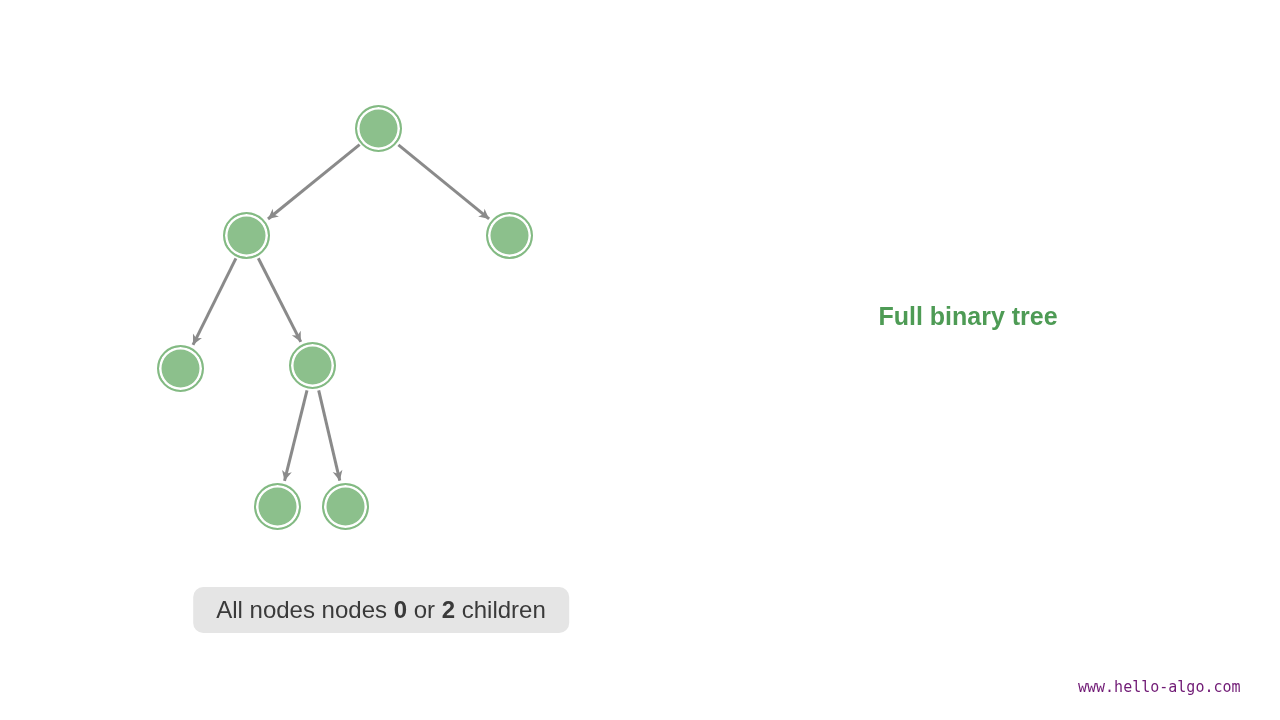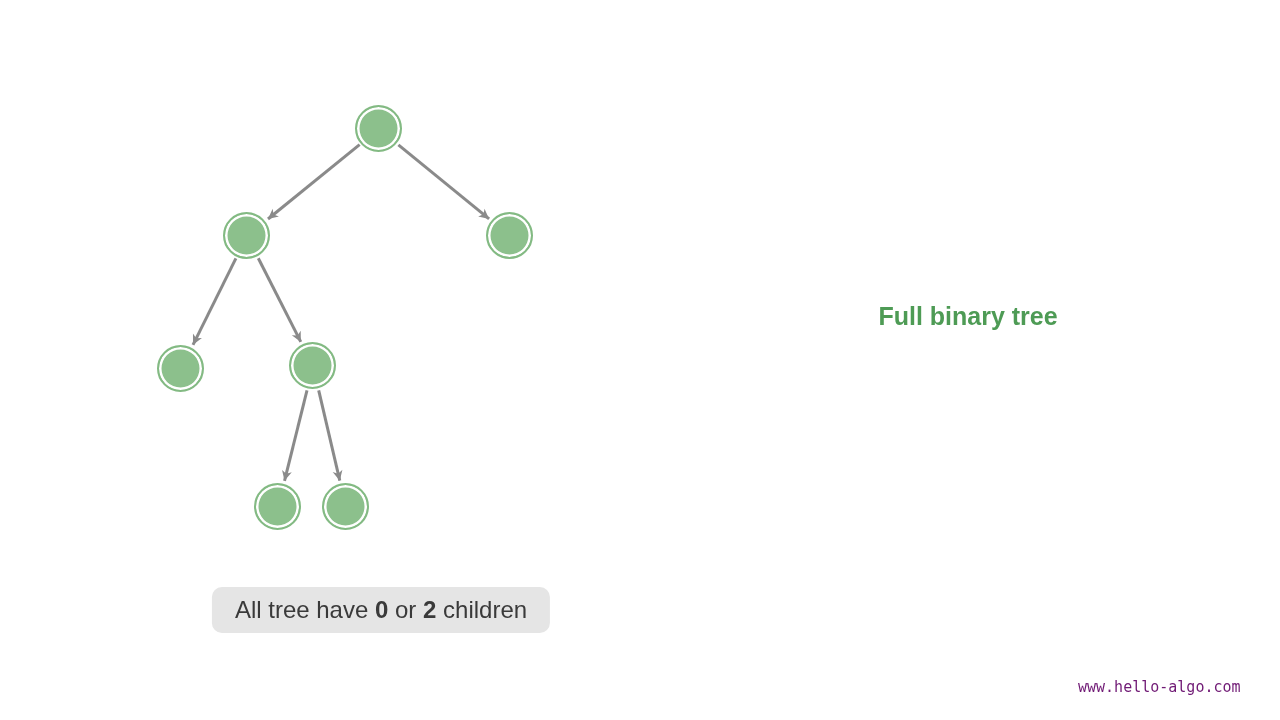--- a/index.html
+++ b/index.html
@@ -90,17 +90,17 @@
       <div class="node" style="width: 43px; height: 43px; left: 223px; top: 212px; background: rgb(140, 192, 140); border-color: rgb(131, 186, 131); box-shadow: rgb(255, 255, 255) 0px 0px 0px 2.5px inset;"></div>
       <div class="node" style="width: 43px; height: 43px; left: 486px; top: 212px; background: rgb(140, 192, 140); border-color: rgb(131, 186, 131); box-shadow: rgb(255, 255, 255) 0px 0px 0px 2.5px inset;"></div>
       <div class="node" style="width: 43px; height: 43px; left: 157px; top: 345px; background: rgb(140, 192, 140); border-color: rgb(131, 186, 131); box-shadow: rgb(255, 255, 255) 0px 0px 0px 2.5px inset;"></div>
       <div class="node" style="width: 43px; height: 43px; left: 289px; top: 342px; background: rgb(140, 192, 140); border-color: rgb(131, 186, 131); box-shadow: rgb(255, 255, 255) 0px 0px 0px 2.5px inset;"></div>
       <div class="node" style="width: 43px; height: 43px; left: 254px; top: 483px; background: rgb(140, 192, 140); border-color: rgb(131, 186, 131); box-shadow: rgb(255, 255, 255) 0px 0px 0px 2.5px inset;"></div>
       <div class="node" style="width: 43px; height: 43px; left: 322px; top: 483px; background: rgb(140, 192, 140); border-color: rgb(131, 186, 131); box-shadow: rgb(255, 255, 255) 0px 0px 0px 2.5px inset;"></div>
     </div>
 
   <div class="figure-title" style="color: rgb(78, 155, 85);">Full binary tree</div>
 
-  <div class="caption" id="caption-box" style="background: rgb(229, 229, 229); color: rgb(58, 58, 58);"><span>All tree have </span><b>0</b><span> or </span><b>2</b><span> children</span></div>
+  <div class="caption" id="caption-box" style="background: rgb(229, 229, 229); color: rgb(58, 58, 58);"><span>All nodes nodes </span><b>0</b><span> or </span><b>2</b><span> children</span></div>
 
   <div class="watermark" style="color: #701a75;">www.hello-algo.com</div>
 
 </div>
 
 </body></html>

